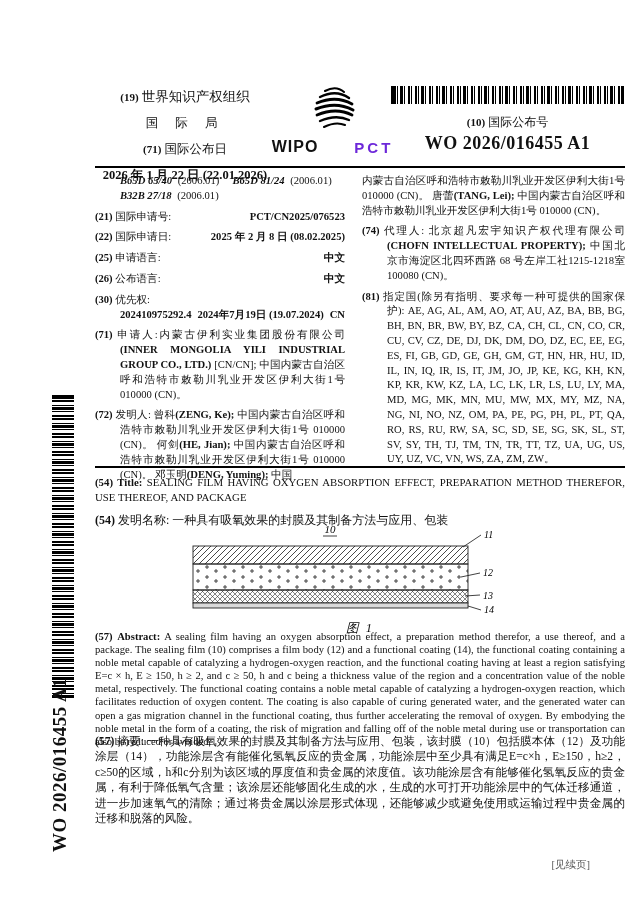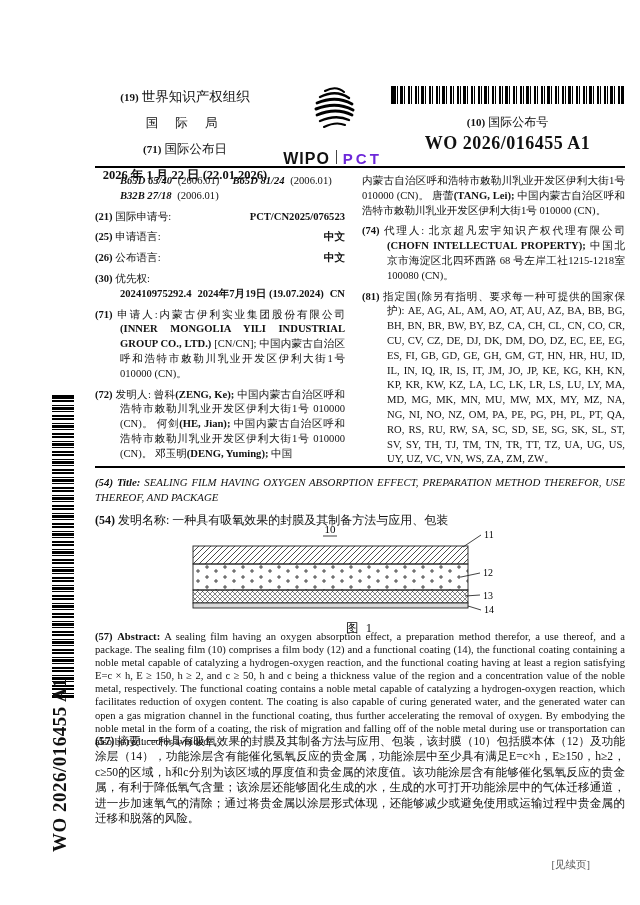--- a/index.html
+++ b/index.html
@@ -26,21 +26,21 @@
     display: flex; align-items: flex-start;
   }
   .header-left { width: 180px; text-align: center; font-size: 12.5px; line-height: 26px; }
   .header-left .org-name { font-size: 13.5px; }
   .header-left .bureau { letter-spacing: 7px; font-size: 12.5px; }
   .header-left .pub-date { font-weight: bold; white-space: nowrap; }
   .num-small { font-weight: bold; font-size: 11px; }
 
   .header-logo { width: 115px; text-align: center; padding-top: 2px; }
   .logo-globe { display: block; margin: 0 auto; }
-  .logo-text { display: flex; justify-content: center; align-items: flex-start; gap: 6px; margin-top: 16px; }
+  .logo-text { display: flex; justify-content: center; align-items: flex-end; gap: 18px; margin-top: 4px; }
   .logo-wipo { font-family: "Liberation Sans", sans-serif; font-weight: bold; font-size: 16px; letter-spacing: 1px; }
   .logo-sep { width: 1px; height: 14px; background: #444; }
   .logo-pct { font-family: "Liberation Sans", sans-serif; font-weight: bold; font-size: 15px; letter-spacing: 3px; color: #6d28d9; }
 
   .header-right { flex: 1; text-align: center; }
   .barcode-h {
     height: 18px; width: 233px; margin: 2px auto 10px auto;
     background: repeating-linear-gradient(90deg,
       #000 0 2px, #fff 2px 3px, #000 3px 4px, #fff 4px 6px,
       #000 6px 9px, #fff 9px 10px, #000 10px 11px, #fff 11px 14px,
@@ -86,25 +86,25 @@
   .kv { display: flex; margin-bottom: 6px; }
   .kv .kv-lab { white-space: nowrap; }
   .kv .kv-val { margin-left: auto; font-weight: bold; text-align: right; white-space: nowrap; }
   .ipc-codes { display: grid; grid-template-columns: 1fr 1fr; padding-left: 25px; }
   .ipc-code i b { margin-right: 3px; }
   .prio-row { display: flex; justify-content: space-between; padding-left: 25px; font-weight: bold; }
   .just { text-align: justify; }
 
   
   .title-section { position: absolute; top: 475px; left: 95px; width: 530px; font-size: 10.8px; line-height: 14.5px; }
-  .title-en { text-align: justify; margin-bottom: 9px; font-style: italic; }
+  .title-en { text-align: justify; margin-bottom: 9px; }
   .title-zh { font-size: 12px; margin-top: 6px; }
 
   
-  .figure-block { position: absolute; top: 524px; left: 95px; width: 530px; text-align: center; }
+  .figure-block { position: absolute; top: 524px; left: 95px; width: 530px; text-align: center; font-style: italic; }
   .fig-caption { font-size: 12.5px; margin-top: 2px; letter-spacing: 2px; }
 
   
   .abstract-en {
     position: absolute; top: 630px; left: 95px; width: 530px;
     font-size: 10.6px; line-height: 13.1px; text-align: justify;
   }
   .abstract-zh {
     position: absolute; top: 734px; left: 95px; width: 530px;
     font-size: 11.6px; line-height: 15.4px; text-align: justify;
@@ -169,20 +169,24 @@
           <span class="ipc-code"><i><b>B65D 81/24</b></i> <span>(2006.01)</span></span>
           <span class="ipc-code"><i><b>B32B 27/18</b></i> <span>(2006.01)</span></span>
         </div>
       </div>
 
       <div class="kv">
         <span class="kv-lab"><b>(21)</b> <span>国际申请号:</span></span>
         <span class="kv-val">PCT/CN2025/076523</span>
       </div>
 
+      <div class="kv">
+        <span class="kv-lab"><b>(22)</b> <span>国际申请日:</span></span>
+        <span class="kv-val">2025 年 2 月 8 日 (08.02.2025)</span>
+      </div>
 
       <div class="kv">
         <span class="kv-lab"><b>(25)</b> <span>申请语言:</span></span>
         <span class="kv-val">中文</span>
       </div>
 
       <div class="kv">
         <span class="kv-lab"><b>(26)</b> <span>公布语言:</span></span>
         <span class="kv-val">中文</span>
       </div>

